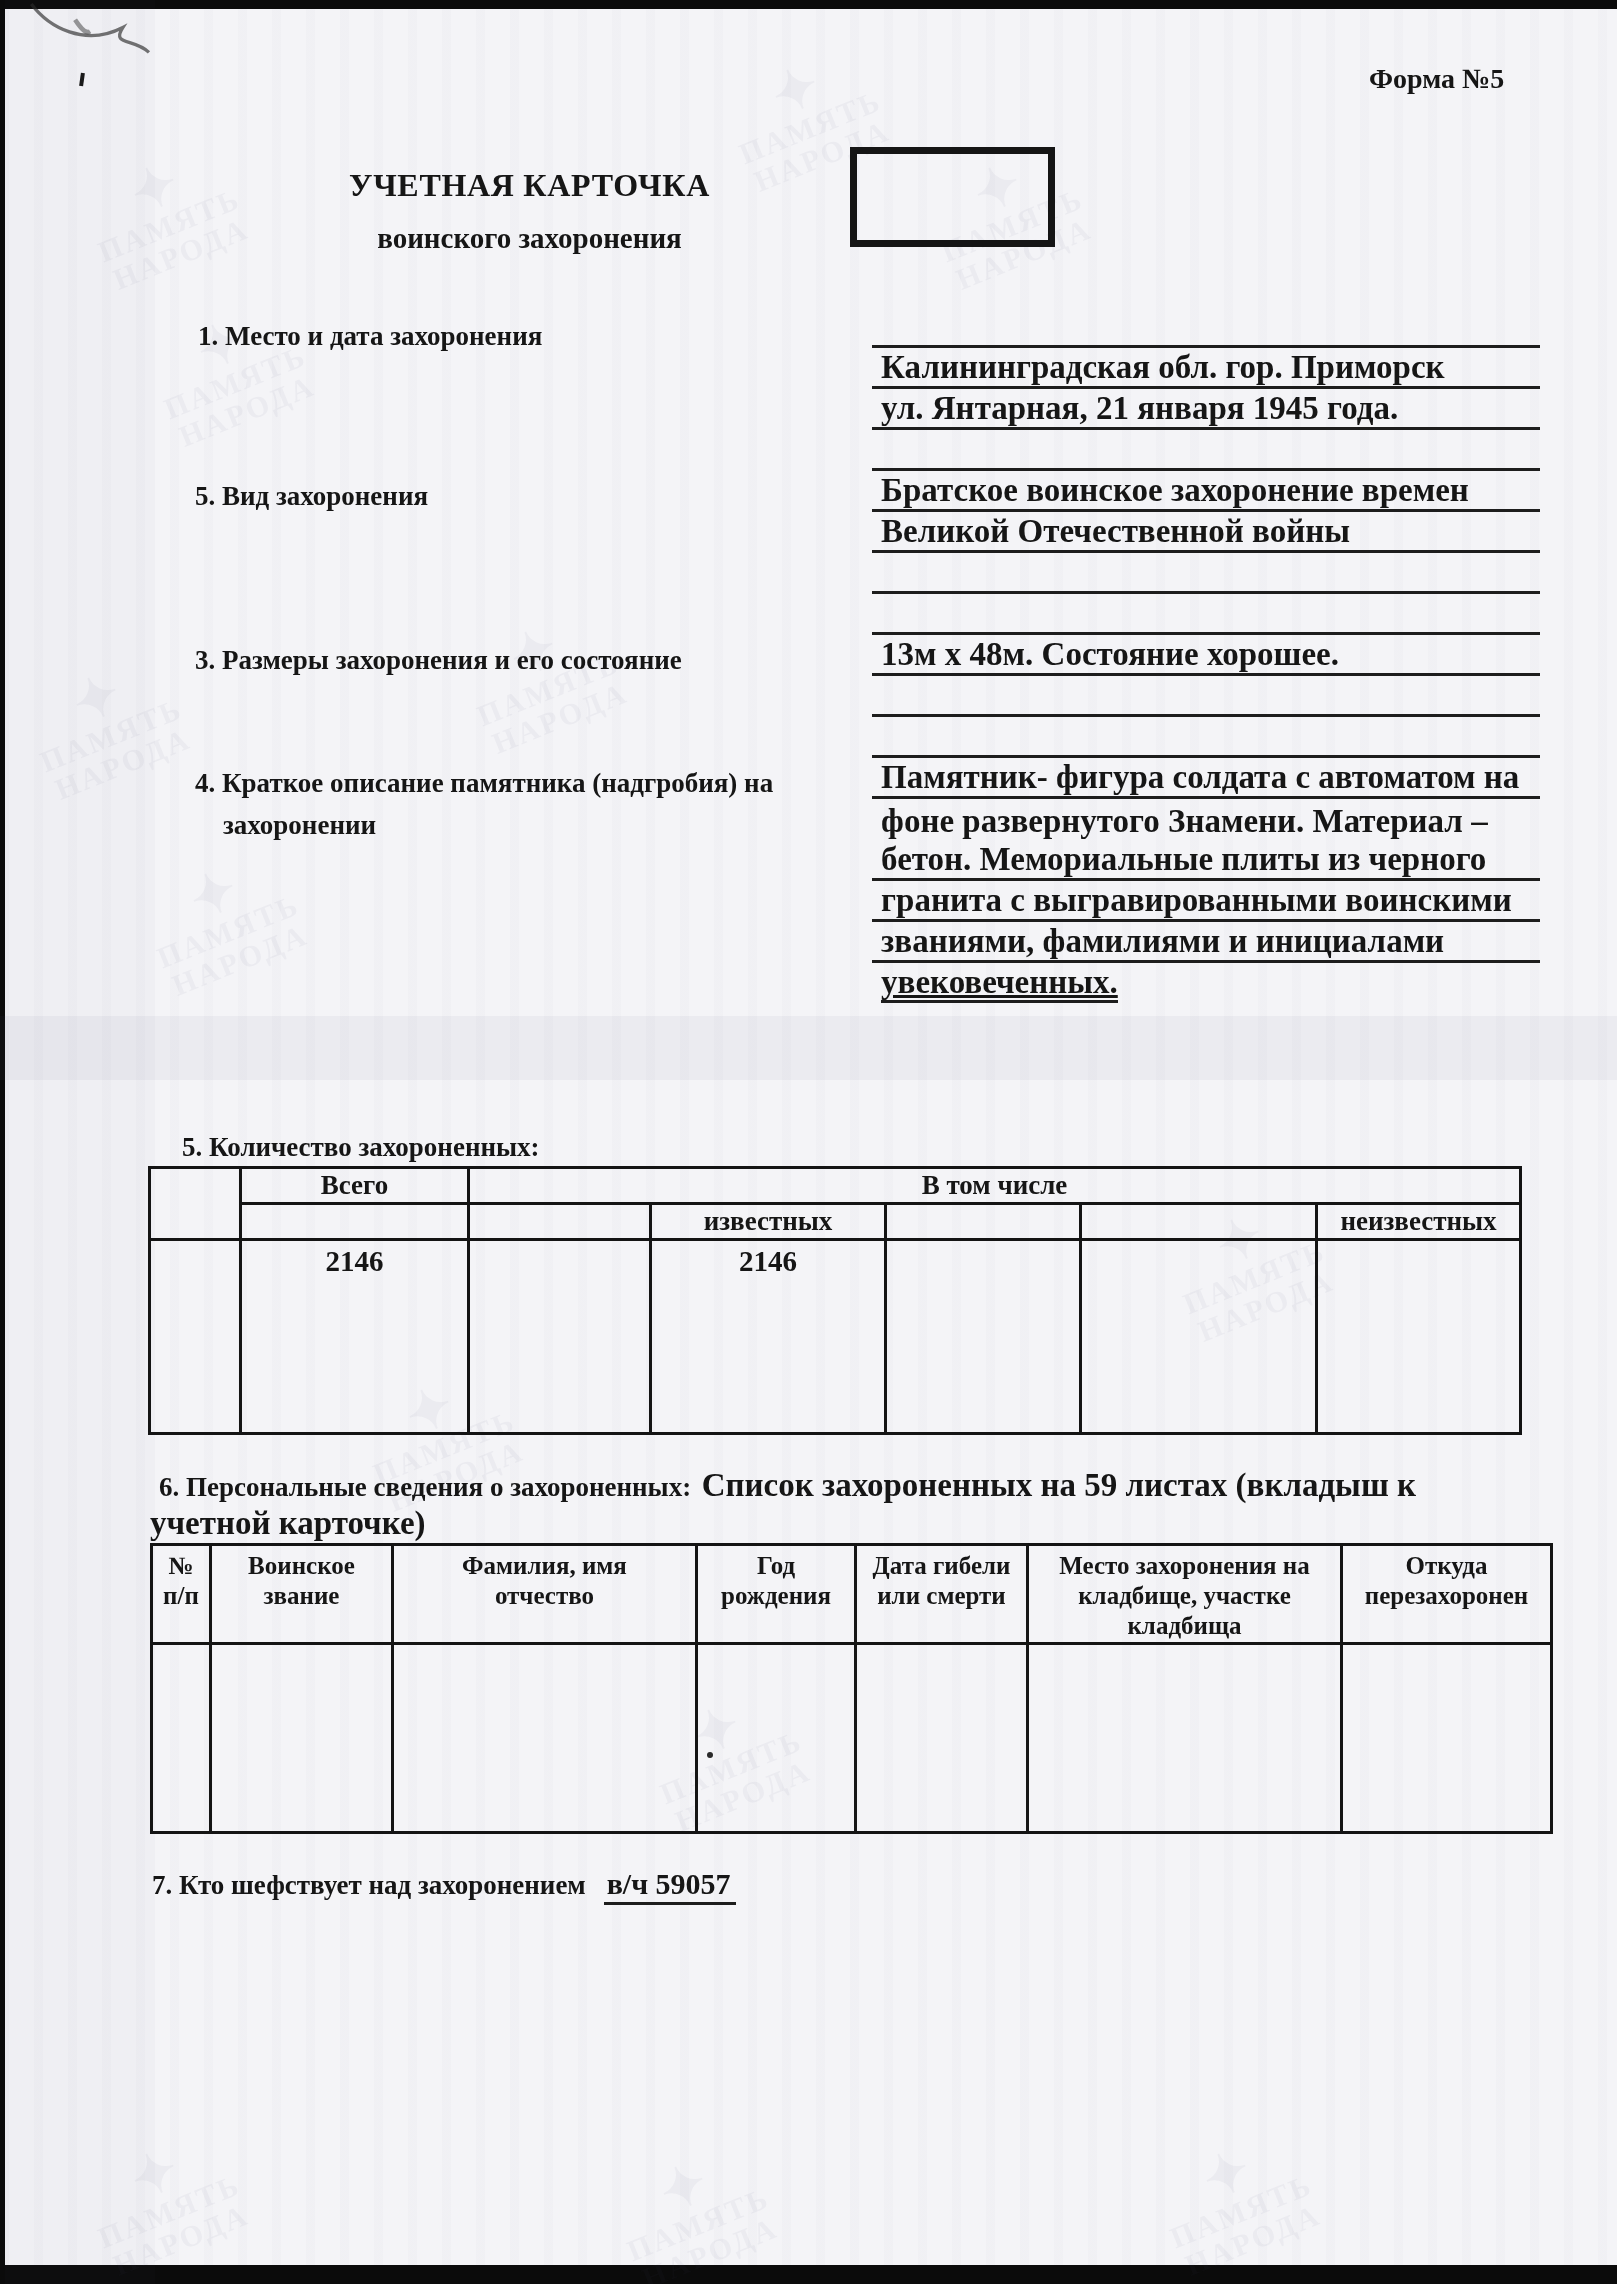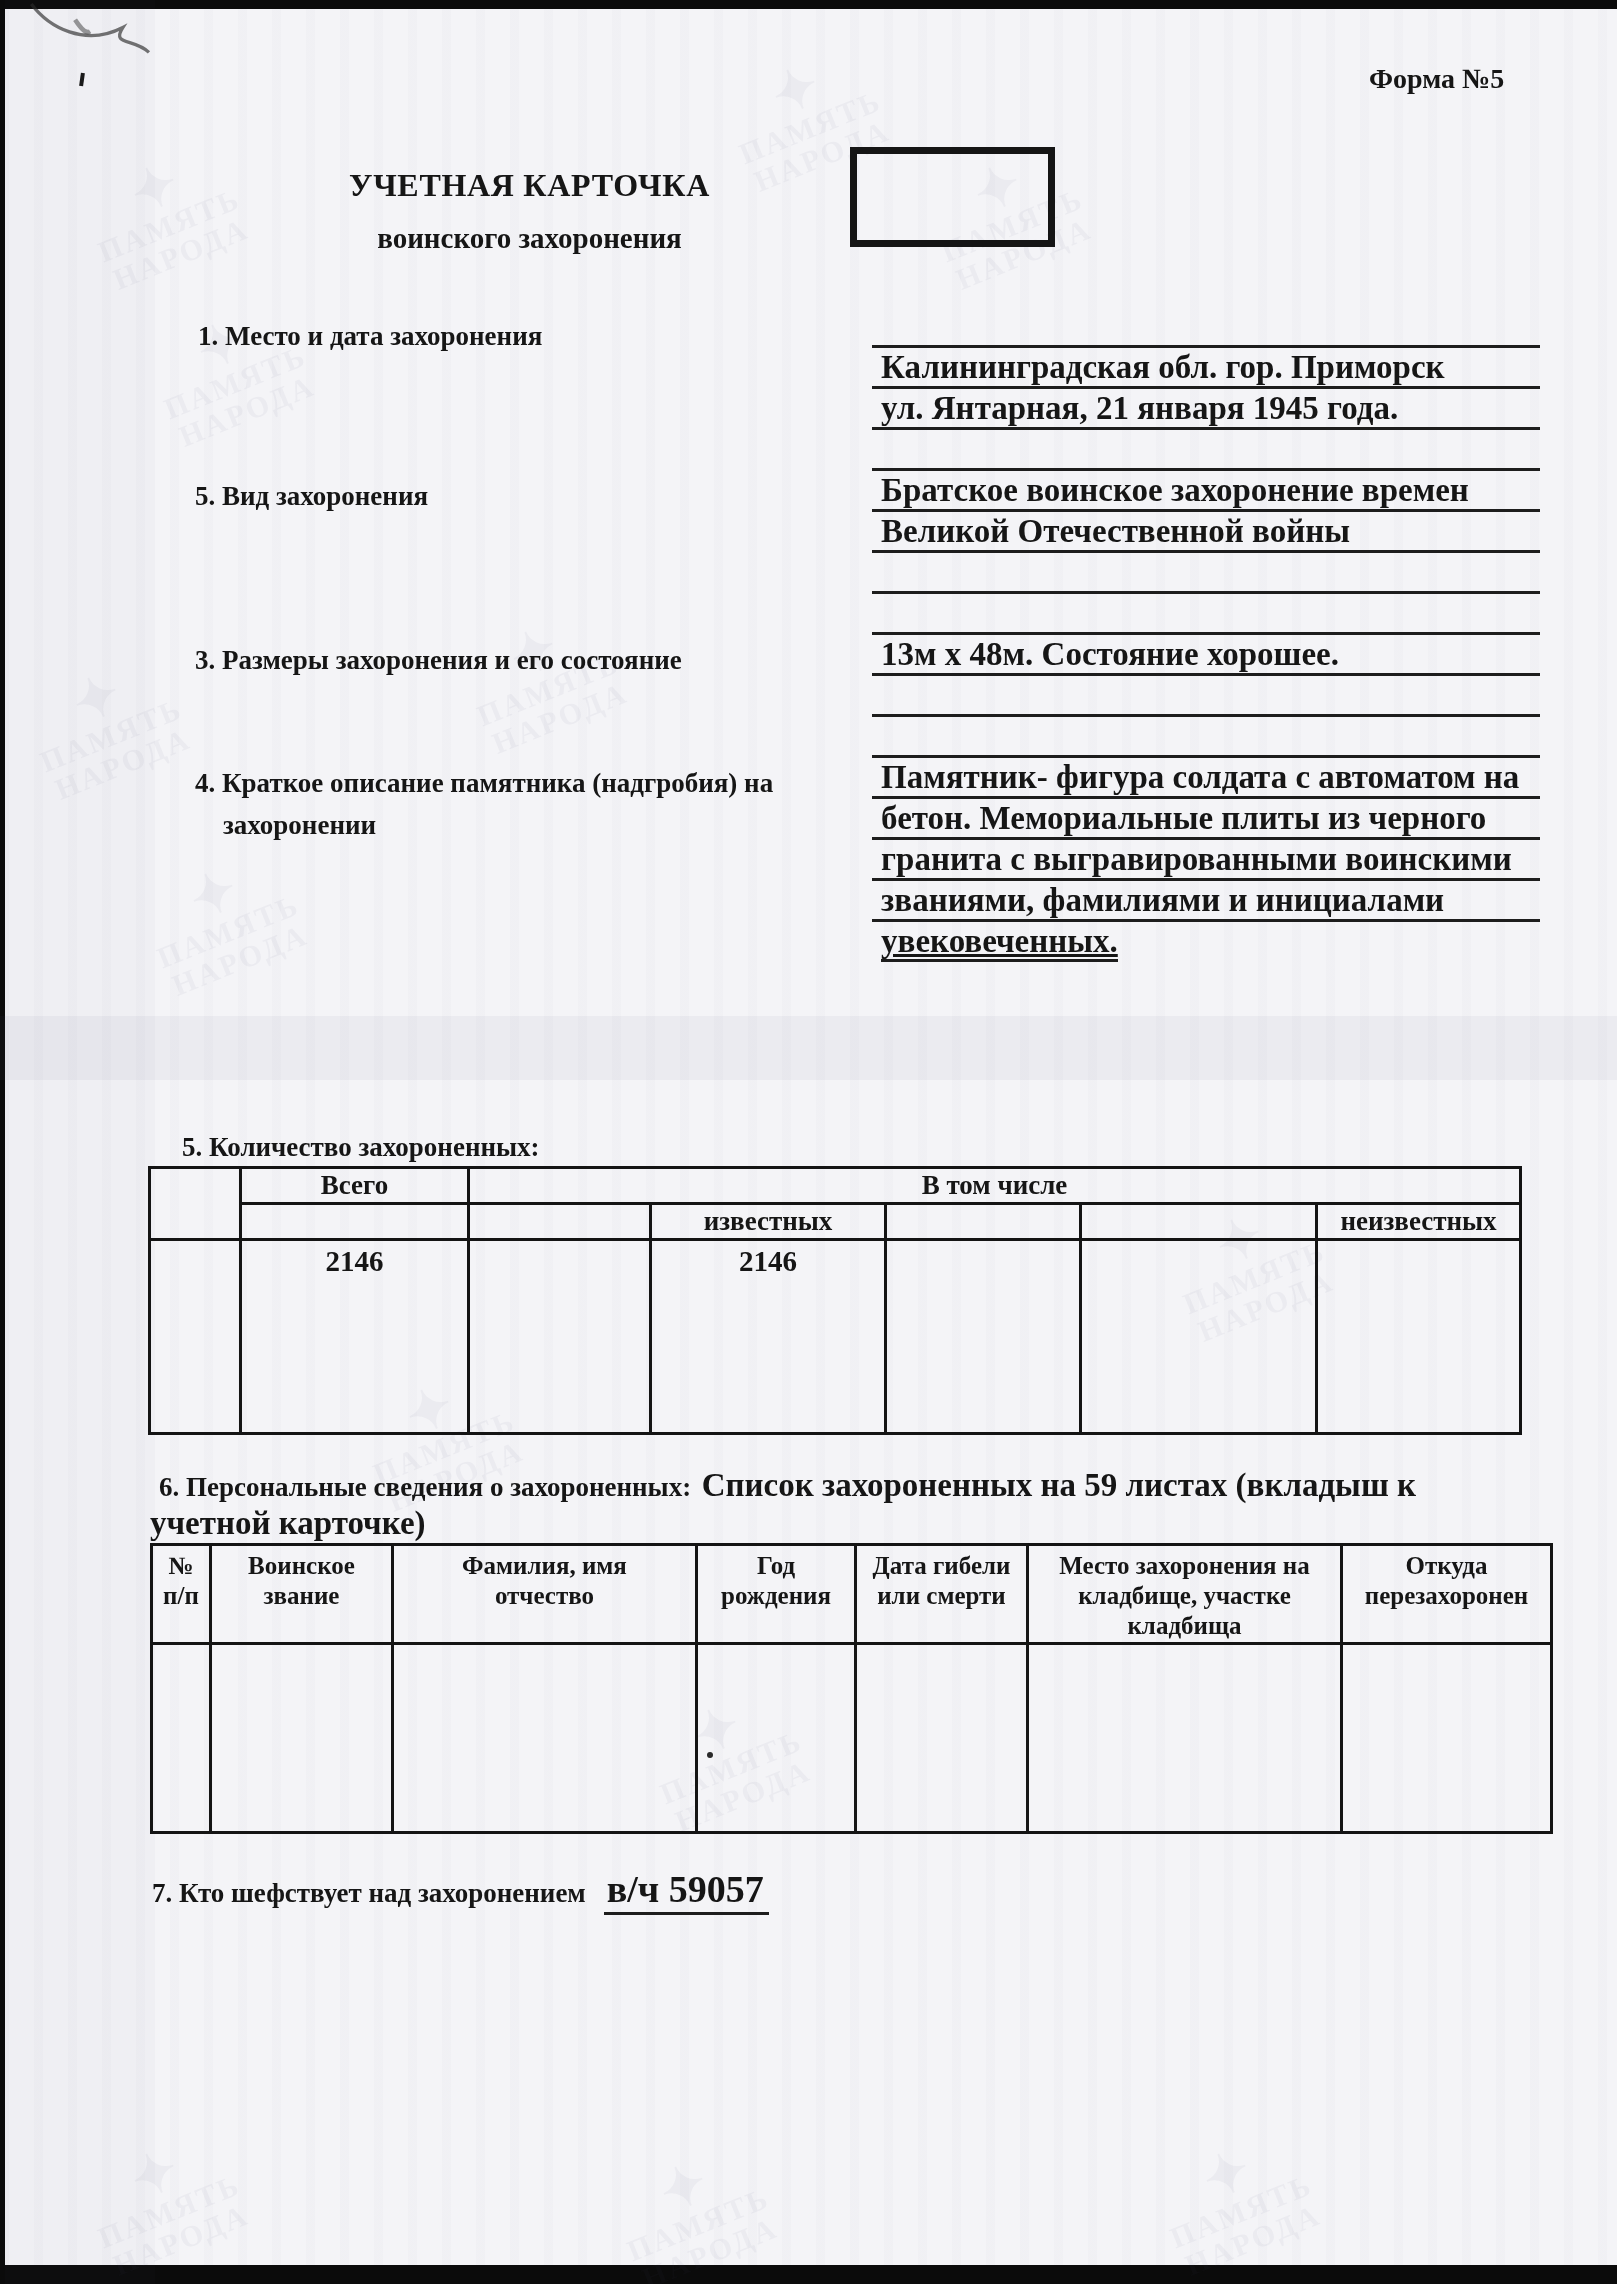--- a/index.html
+++ b/index.html
@@ -52,21 +52,21 @@
   .t6 .hline { display:block; }
 
   .s6-line1 { position:absolute; left:159px; top:1467px; white-space:nowrap; }
   .s6-line2 { position:absolute; left:150px; top:1505px; white-space:nowrap; }
   .s6-bold { font-size:27px; font-weight:bold; }
   .s6-big { font-size:33px; font-weight:bold; margin-left:10.5px; }
   .s6-big2 { font-size:33px; font-weight:bold; }
 
   .s7-row { position:absolute; left:152px; top:1867px; display:flex; align-items:baseline; }
   .s7-label { font-size:27px; font-weight:bold; }
-  .s7-value { font-size:38px; font-weight:bold; margin-left:18.3px;
+  .s7-value { font-size:30px; font-weight:bold; margin-left:18.3px;
     border-bottom:3.9px solid #1d1d1d; padding:0 5.2px 1.3px 2.6px; }
 
   .dot { position:absolute; left:707px; top:1752px; width:5.9px; height:5.9px;
     border-radius:50%; background:#2a2a2a; }
 
   .wm { position:absolute; transform:rotate(-22deg); text-align:center;
     color:rgba(70,80,125,0.05); font-weight:bold; pointer-events:none; }
   .wm-star { font-size:55px; line-height:47px; }
   .wm-t { font-size:30px; line-height:31px; letter-spacing:2.6px; }
 
@@ -179,20 +179,21 @@
     <div class="rule-line">ул. Янтарная, 21 января 1945 года.</div>
     <div class="rule-line"></div>
     <div class="rule-line">Братское воинское захоронение времен</div>
     <div class="rule-line">Великой Отечественной войны</div>
     <div class="rule-line"></div>
     <div class="rule-line"></div>
     <div class="rule-line">13м х 48м. Состояние хорошее.</div>
     <div class="rule-line"></div>
     <div class="rule-line"></div>
     <div class="rule-line">Памятник- фигура солдата с автоматом на</div>
+    <div class="rule-line no-rule">фоне развернутого Знамени. Материал –</div>
     <div class="rule-line">бетон. Мемориальные плиты из черного</div>
     <div class="rule-line">гранита с выгравированными воинскими</div>
     <div class="rule-line">званиями, фамилиями и инициалами</div>
     <div class="rule-line no-rule">
         <span class="uword">увековеченных.</span>
       </div>
   </div>
 
   <table class="t t5">
     <colgroup>

